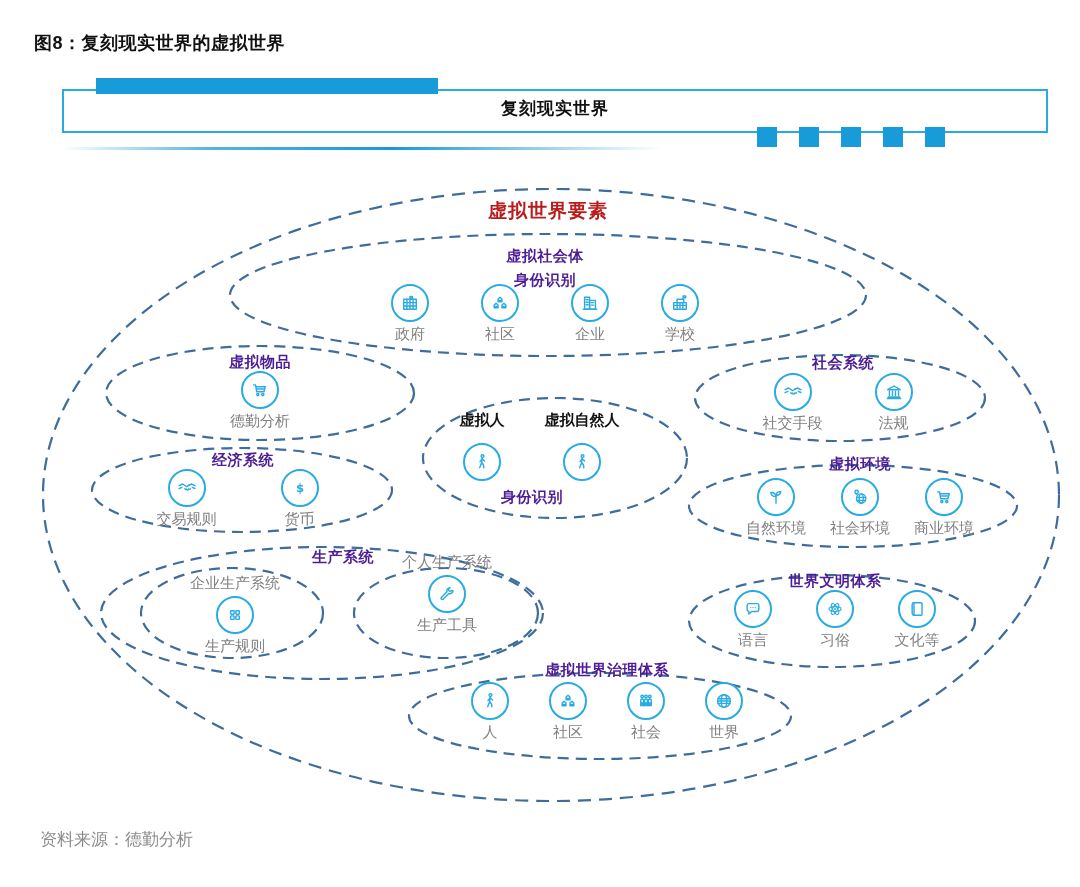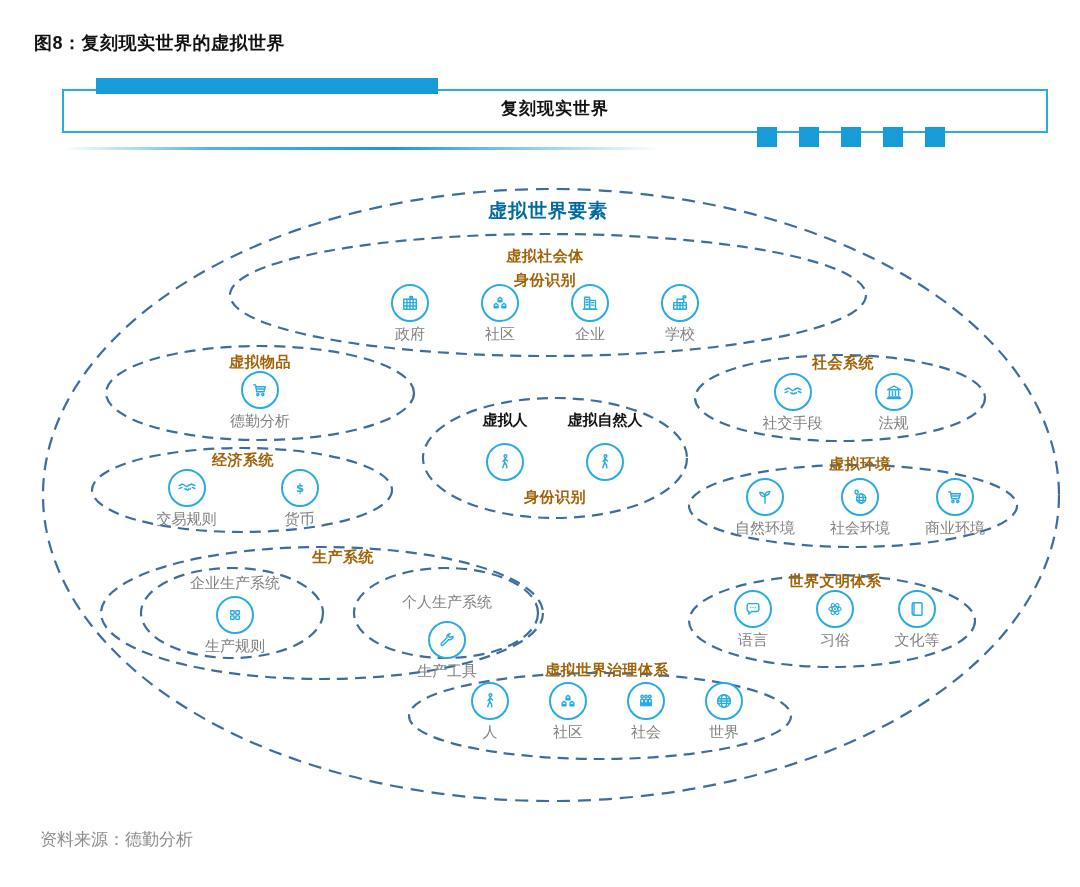--- a/index.html
+++ b/index.html
@@ -26,25 +26,25 @@
     background:linear-gradient(90deg, rgba(24,156,217,0) 0%, rgba(24,156,217,.75) 25%,
                #1899d6 55%, rgba(24,156,217,0) 100%);
   }
   
   svg.ellipses{position:absolute; left:0; top:0;}
   .dash{fill:none; stroke:#3e6d9c; stroke-width:2.2; stroke-dasharray:11 7;}
   .dash.outer{stroke-dasharray:13 8;}
   
   .outer-label{
     position:absolute; left:408px; top:198px; width:280px; text-align:center;
-    font-size:19px; font-weight:700; color:#0369a1; letter-spacing:1px;
+    font-size:19px; font-weight:700; color:#b91c1c; letter-spacing:1px;
   }
   
   .group{position:absolute; display:flex; flex-direction:column; align-items:center;}
-  .g-head{font-size:15px; line-height:24px; font-weight:700; color:#a16207; letter-spacing:.5px; white-space:nowrap; text-align:center;}
+  .g-head{font-size:15px; line-height:24px; font-weight:700; color:#4c1d95; letter-spacing:.5px; white-space:nowrap; text-align:center;}
   .g-sub{font-size:15px; line-height:24px; font-weight:400; color:#808080; white-space:nowrap;}
   .items{display:flex; justify-content:center; align-items:flex-start;}
   .item{display:flex; flex-direction:column; align-items:center; width:var(--iw,80px);}
   .item-above{font-size:15px; line-height:24px; font-weight:700; color:#111; white-space:nowrap; margin-bottom:11px;}
   .icon-circle{
     width:34px; height:34px; border:2px solid #29abe2; border-radius:50%;
     background:#fff; display:flex; align-items:center; justify-content:center; flex:0 0 auto;
   }
   .icon-circle svg{display:block;}
   .item-label{margin-top:3px; font-size:15px; color:#808080; white-space:nowrap;}
@@ -173,21 +173,21 @@
               <path d="M4.5 9.2 12 4.8l7.5 4.4Z"></path>
               <path d="M6.5 11v5.2M10.2 11v5.2M13.8 11v5.2M17.5 11v5.2"></path>
               <path d="M5 18h14M4 19.8h16"></path>
             </svg>
           </div>
           <div class="item-label">法规</div>
         </div>
       </div>
   </div>
 
-  <div class="group" style="left:435px; top:408px; width:240px;">
+  <div class="group" style="left:412px; top:408px; width:240px;">
     <div class="items" style="--iw:100px; margin-top:0;">
         <div class="item">
           <div class="item-above">虚拟人</div>
           <div class="icon-circle">
             <svg width="20" height="20" viewBox="0 0 24 24" fill="none" stroke="#29abe2" stroke-width="1.7" stroke-linecap="round" stroke-linejoin="round">
               <circle cx="12.6" cy="4.9" r="1.7"></circle>
               <path d="M12.3 7.2l-.7 5.4-2.4 6.2M11.6 12.6l2.2 3 .4 3.4"></path>
               <path d="M12.2 8.2 9.6 11.4M12.2 8.2l2.9 2.5"></path>
             </svg>
           </div>
@@ -226,21 +226,21 @@
               <text x="12" y="17" font-size="14" font-weight="bold" text-anchor="middle" fill="#29abe2" font-family="'DejaVu Sans',sans-serif">$</text>
             </svg>
           </div>
           <div class="item-label">货币</div>
         </div>
       </div>
   </div>
 
   <div class="group" style="left:695px; top:452px; width:330px;">
     <div class="g-head">虚拟环境</div>
-    <div class="items" style="--iw:84px; gap:11px; margin-top:2px;">
+    <div class="items" style="--iw:84px; gap:0; margin-top:2px;">
         <div class="item">
           <div class="icon-circle">
             <svg width="20" height="20" viewBox="0 0 24 24" fill="none" stroke="#29abe2" stroke-width="1.7" stroke-linecap="round" stroke-linejoin="round">
               <path d="M12 19.5v-8.7"></path>
               <path d="M12 11.5C11.5 8.2 9 6.3 5.8 6.6c.4 3.2 3 5 6.2 4.9Z"></path>
               <path d="M12 9.8c.4-2.8 2.6-4.4 5.8-4.2-.4 2.8-2.8 4.5-5.8 4.2Z"></path>
             </svg>
           </div>
           <div class="item-label">自然环境</div>
         </div>
@@ -281,21 +281,21 @@
               <rect x="6.8" y="6.8" width="4.2" height="4.2" rx=".8"></rect>
               <rect x="13" y="6.8" width="4.2" height="4.2" rx=".8"></rect>
               <rect x="6.8" y="13" width="4.2" height="4.2" rx=".8"></rect>
               <rect x="13" y="13" width="4.2" height="4.2" rx=".8"></rect>
             </svg>
           </div>
           <div class="item-label">生产规则</div>
         </div>
       </div>
   </div>
-  <div class="group" style="left:347px; top:590px; width:200px;gap:6px;">
+  <div class="group" style="left:347px; top:550px; width:200px;">
     <div class="g-sub">个人生产系统</div>
     <div class="items" style="--iw:120px; margin-top:1px;align-items:center;">
         <div class="item">
           <div class="icon-circle">
             <svg width="20" height="20" viewBox="0 0 24 24" fill="none" stroke="#29abe2" stroke-width="1.7" stroke-linecap="round" stroke-linejoin="round">
               <path d="M19.2 7.8a3.9 3.9 0 0 1-5.1 3.7l-6.8 6.8a1.5 1.5 0 0 1-2.1-2.1l6.8-6.8a3.9 3.9 0 0 1 3.7-5.1l-1.6 1.6a1.8 1.8 0 0 0 2.5 2.5Z"></path>
             </svg>
           </div>
           <div class="item-label">生产工具</div>
         </div>

